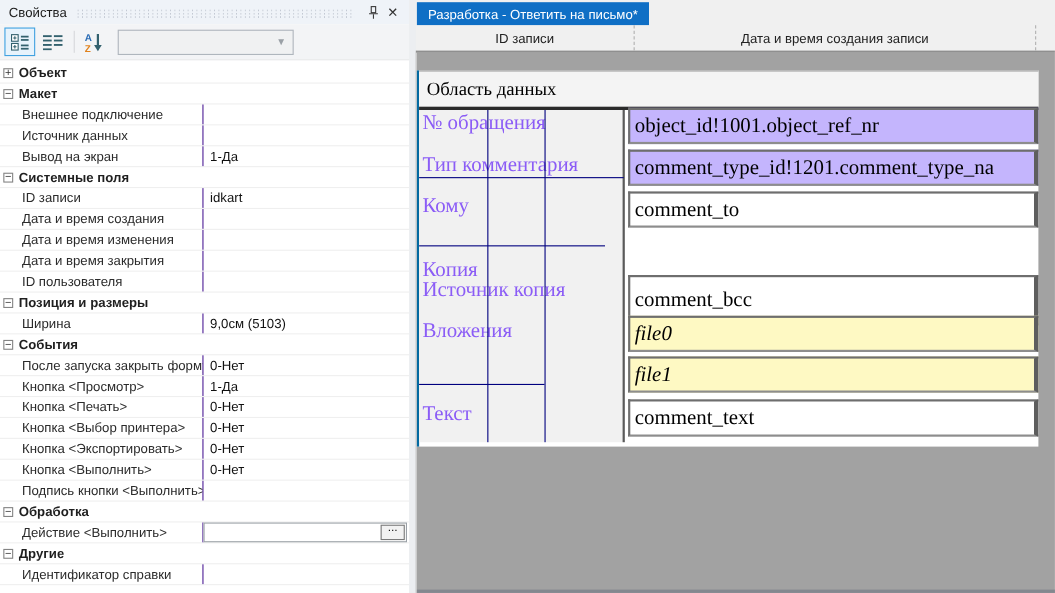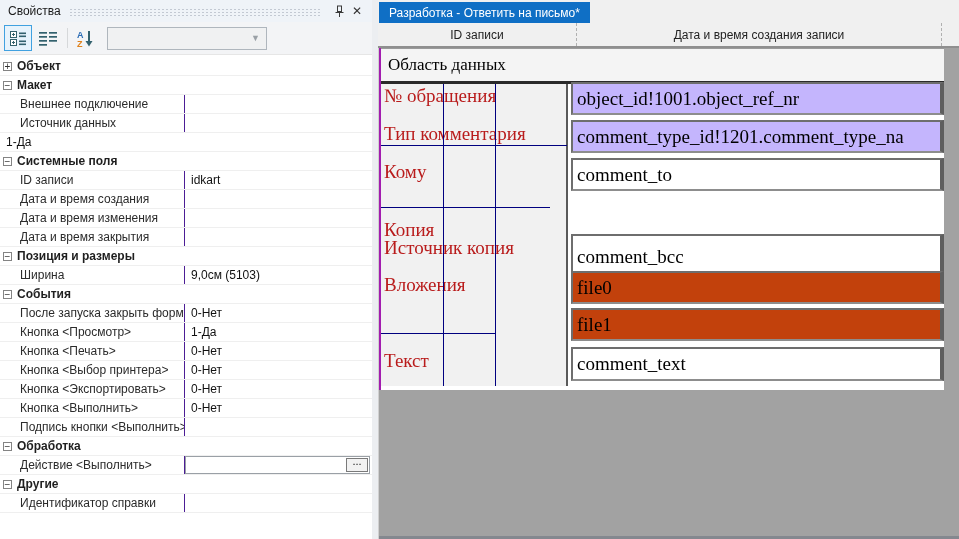--- a/index.html
+++ b/index.html
@@ -40,30 +40,30 @@
   .right-panel { position:relative; width:581px; height:539px; background:#f0f0f0; }
   .tabbar { position:absolute; left:0; top:0; right:0; height:23px; background:#f0f0f0; }
   .tab { position:absolute; left:1px; top:2px; height:21px; padding:0 10px; color:#fff; display:flex; align-items:center; white-space:nowrap; }
   .col-header { position:absolute; left:0; top:23px; right:0; height:25px; background:#f0f0f0; border-bottom:2px solid #8f8f8f; display:flex; }
   .col-cell { height:100%; display:flex; align-items:center; justify-content:center; color:#222; border-right:1px dashed #b0b0b0; white-space:nowrap; overflow:hidden; }
   .col-cell.c1 { width:199px; }
   .col-cell.c2 { width:365px; }
   .workspace { position:absolute; left:0; top:48px; right:0; bottom:0; background:#a2a2a2; border-left:1px solid #d0d0d0; }
   .ws-bottom-line { position:absolute; left:0; right:0; bottom:0; height:3px; background:#84888f; }
 
-  .form { position:absolute; left:0; top:0; width:565px; height:342px; background:#fff; border-left:2px solid #a21caf; }
+  .form { position:absolute; left:0; top:16px; width:565px; height:342px; background:#fff; border-left:2px solid #0369a1; }
   .section-bar { position:absolute; left:0; top:0; width:100%; height:36px; background:#f4f4f4; border-top:1px solid #9a9a9a; border-bottom:3px solid #2a2a2a; font-family:"Liberation Serif", serif; font-size:17px; color:#000; display:flex; align-items:center; padding-left:7px; }
   .label-col { position:absolute; left:0; top:36px; width:187px; height:302px; background:#f1f1f1; border-right:2px solid #5a5a5a; }
   .guide-v { position:absolute; width:1px; background:#00007f; top:36px; height:302px; z-index:3; }
   .guide-h { position:absolute; height:1px; background:#00007f; z-index:3; }
-  .form-label { position:absolute; left:3px; font-family:"Liberation Serif", serif; font-size:19px; color:#b91c1c; white-space:nowrap; z-index:2; }
+  .form-label { position:absolute; left:3px; font-family:"Liberation Serif", serif; font-size:19px; color:#8b5cf6; white-space:nowrap; z-index:2; }
   .field { position:absolute; left:190px; width:373px; height:33px; border:2px solid #6e6e6e; border-right:4px solid #5e5e5e; border-bottom:2px solid #8d8d8d; font-family:"Liberation Serif", serif; font-size:19px; color:#000; display:flex; align-items:center; padding-left:4px; white-space:nowrap; overflow:hidden; z-index:2; }
   .field.green { background:#c4b5fd; }
   .field.white { background:#ffffff; }
-  .field.gray  { background:#c2410c; }
+  .field.gray  { background:#fef9c3;font-style:italic; }
 
   
   svg { display:block; }
 </style>
 </head>
 <body>
 
 <div class="app">
 
   <div class="left-panel">
@@ -134,40 +134,45 @@
         </div>
         <div class="pg-row">
           <div class="pg-name">Внешнее подключение</div>
           <div class="pg-val"></div>
         </div>
         <div class="pg-row">
           <div class="pg-name">Источник данных</div>
           <div class="pg-val"></div>
         </div>
         <div class="pg-row">
+          <div class="pg-name">Вывод на экран</div>
           <div class="pg-val">1-Да</div>
         </div>
         <div class="pg-row pg-cat">
           <span class="pg-exp">−</span>
           <span class="pg-name-cat">Системные поля</span>
         </div>
         <div class="pg-row">
           <div class="pg-name">ID записи</div>
           <div class="pg-val">idkart</div>
         </div>
         <div class="pg-row">
           <div class="pg-name">Дата и время создания</div>
           <div class="pg-val"></div>
         </div>
         <div class="pg-row">
           <div class="pg-name">Дата и время изменения</div>
           <div class="pg-val"></div>
         </div>
         <div class="pg-row">
           <div class="pg-name">Дата и время закрытия</div>
+          <div class="pg-val"></div>
+        </div>
+        <div class="pg-row">
+          <div class="pg-name">ID пользователя</div>
           <div class="pg-val"></div>
         </div>
         <div class="pg-row pg-cat">
           <span class="pg-exp">−</span>
           <span class="pg-name-cat">Позиция и размеры</span>
         </div>
         <div class="pg-row">
           <div class="pg-name">Ширина</div>
           <div class="pg-val">9,0см (5103)</div>
         </div>

